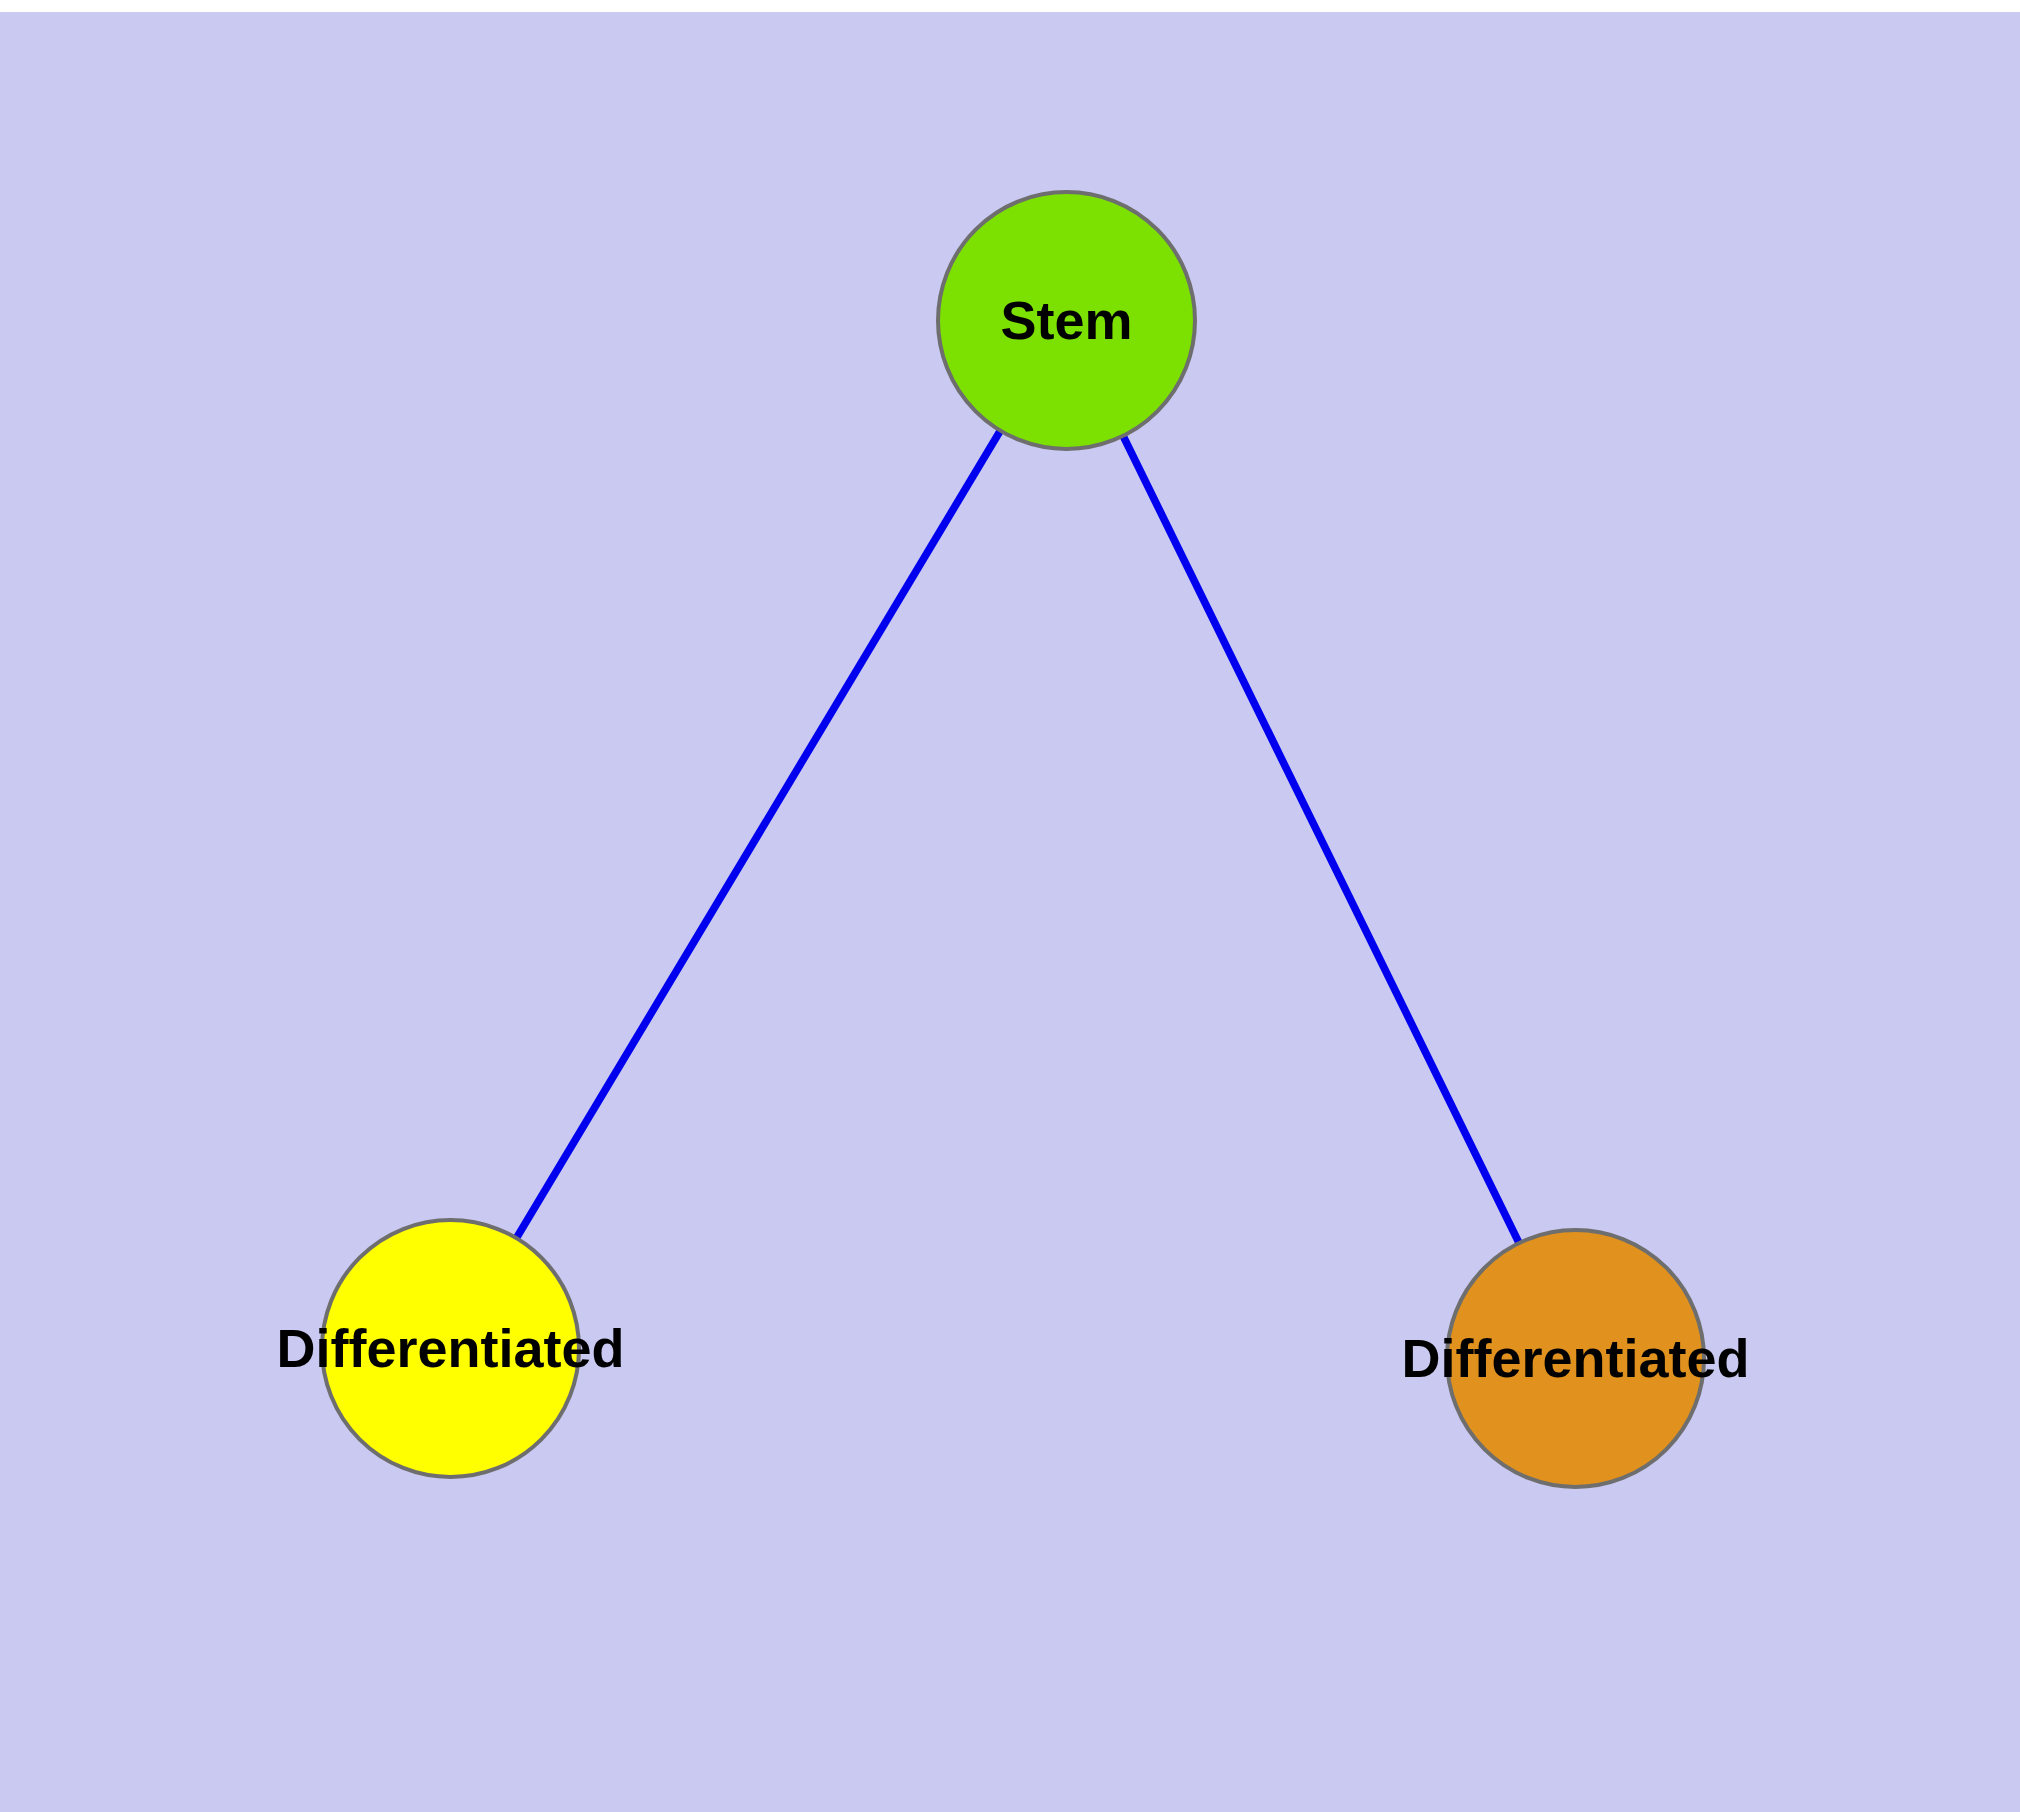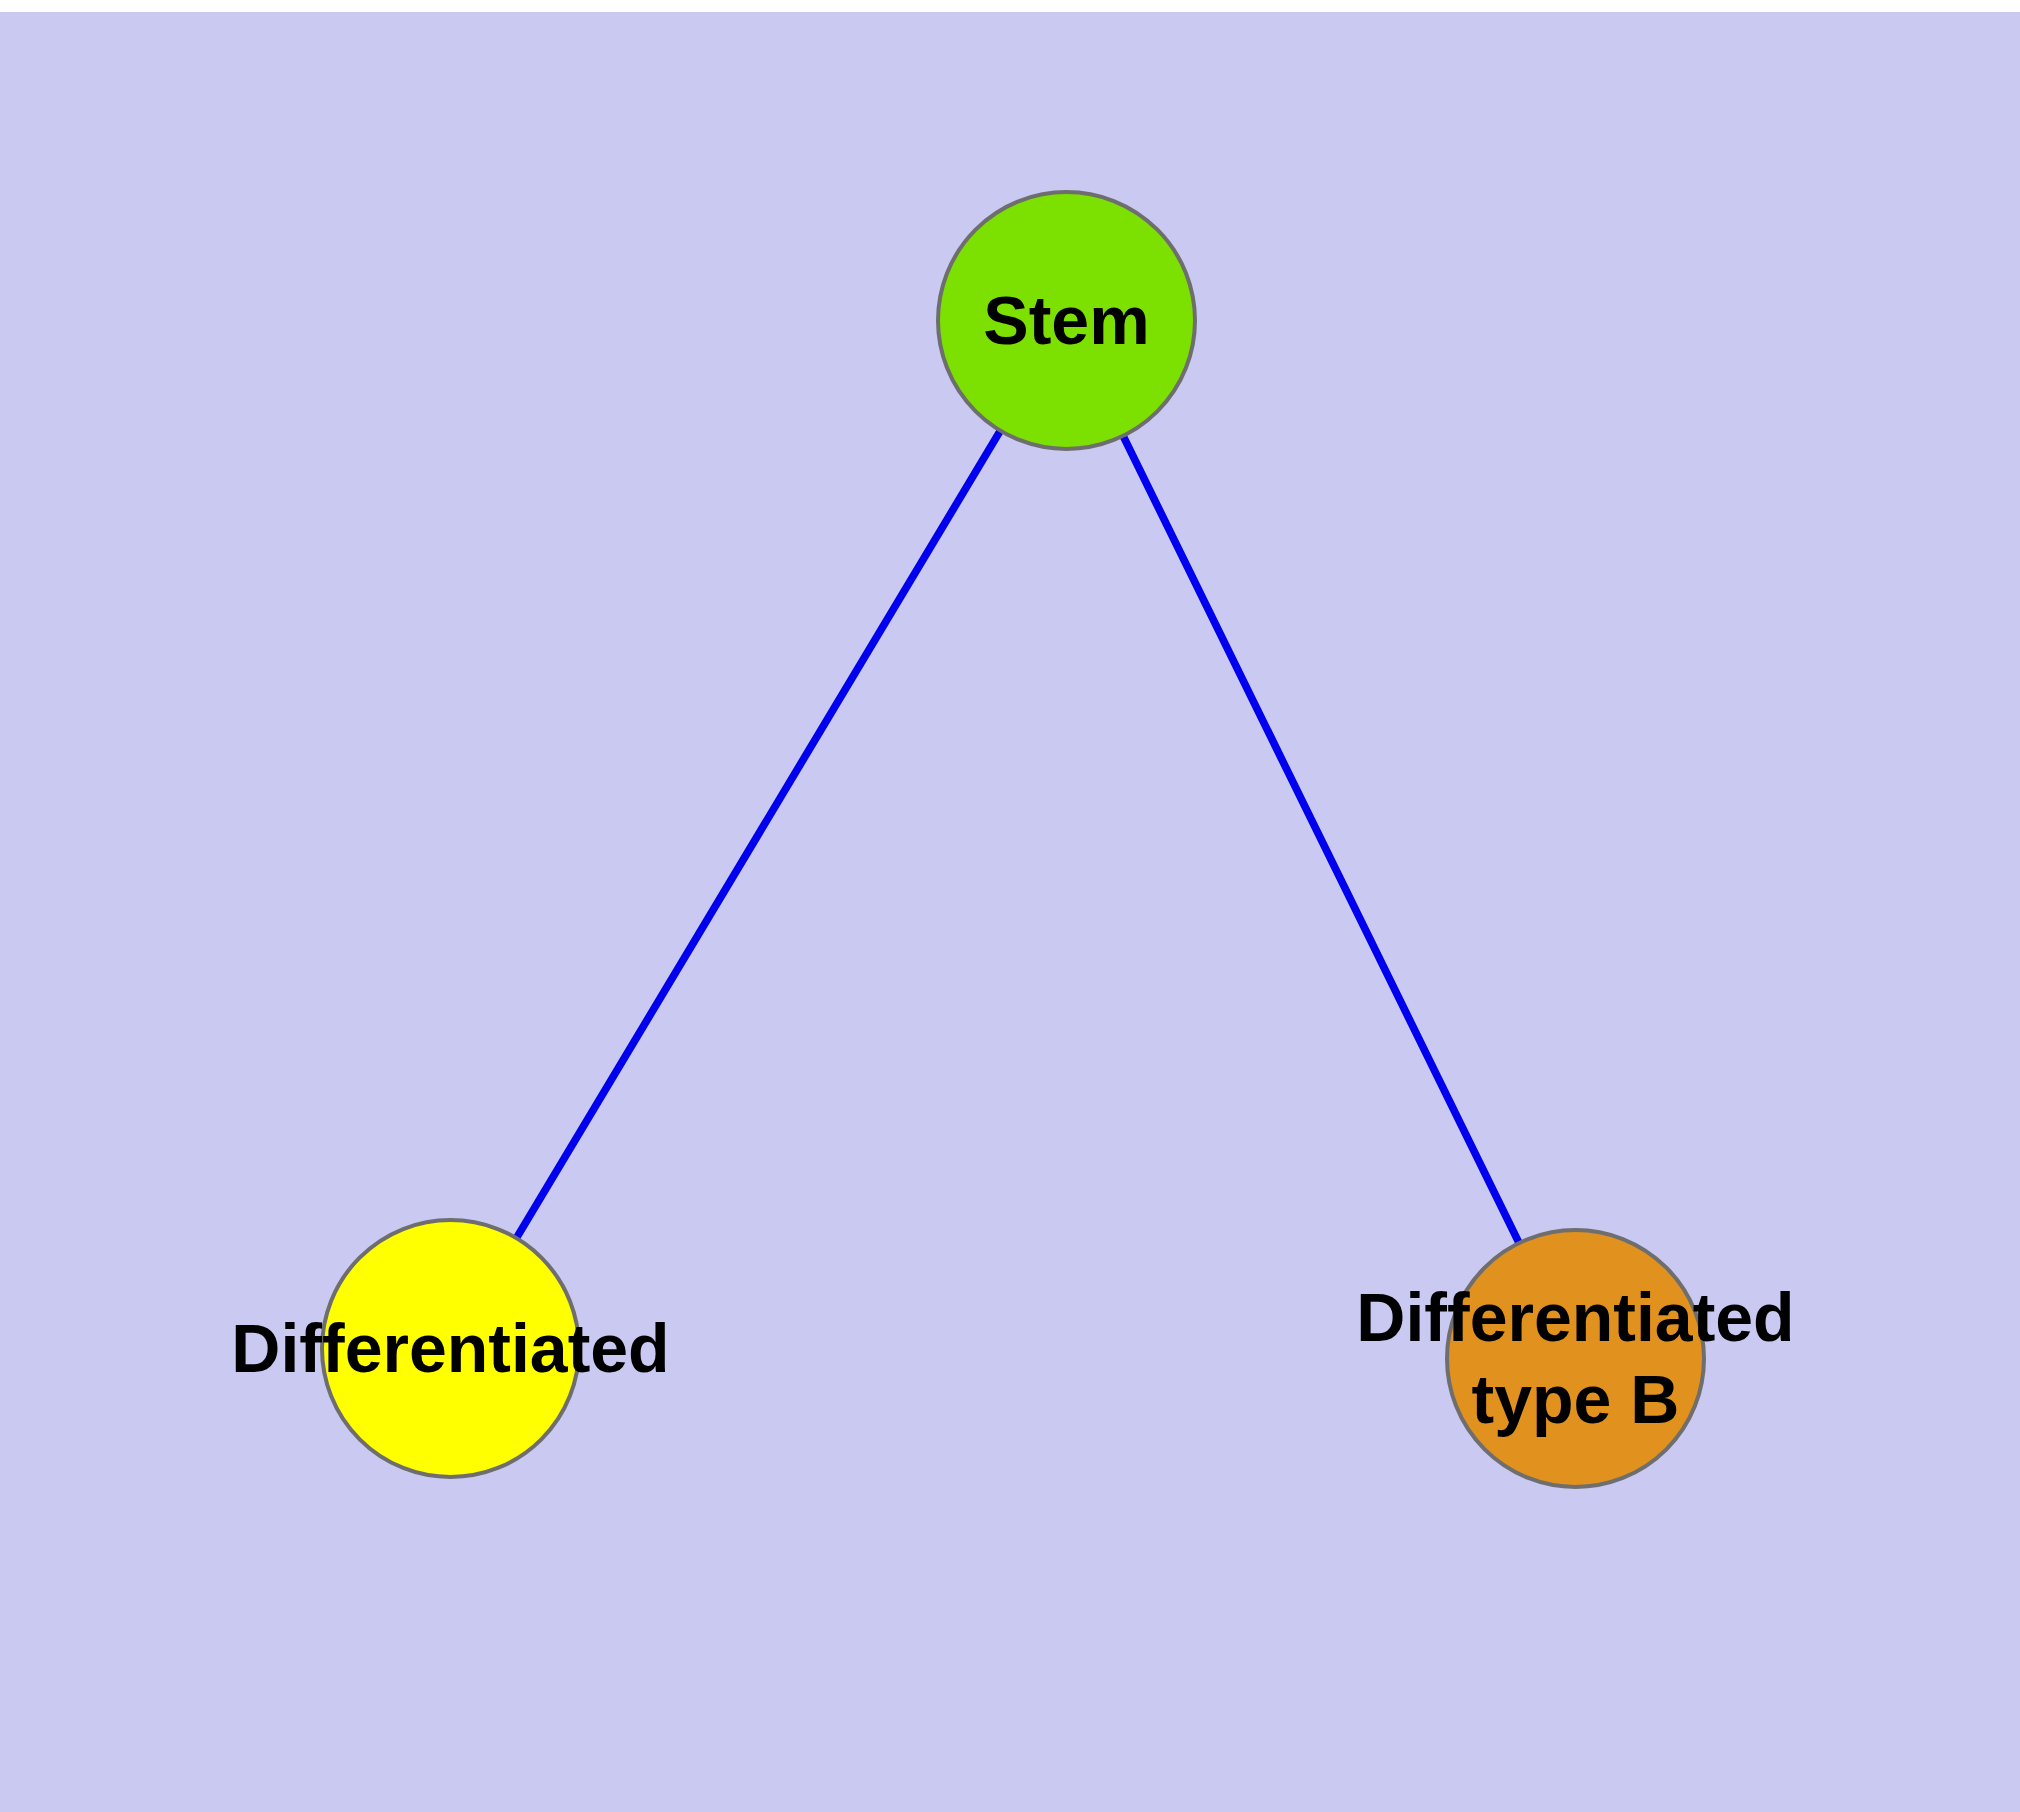--- a/index.html
+++ b/index.html
@@ -60,21 +60,21 @@
   }
 
   
   .node-stem   { left: 936px; top: 178px;  }
   .node-diff-a { left: 320px;  top: 1206px; }
   .node-diff-b { left: 1445px; top: 1216px; }
 
   .node-label {
     color: #000000;
     font-weight: bold;
-    font-size: 68px;
+    font-size: 54px;
     line-height: 1.2;
     text-align: center;
     white-space: nowrap;
   }
 
   .node-label .line {
     display: block;
     white-space: nowrap;
   }
 </style>
@@ -98,19 +98,18 @@
 
     <div class="node node-diff-a" style="background-color: rgb(255, 255, 0); border-color: rgb(110, 110, 110);">
       <div class="node-label">
         <span class="line">Differentiated</span>
       </div>
     </div>
 
     <div class="node node-diff-b" style="background-color: rgb(224, 145, 30); border-color: rgb(110, 110, 110);">
       <div class="node-label">
         <span class="line">Differentiated</span>
-        <span class="line">type B</span>
       </div>
     </div>
 
   </div>
 </div>
 
 
 </body></html>

